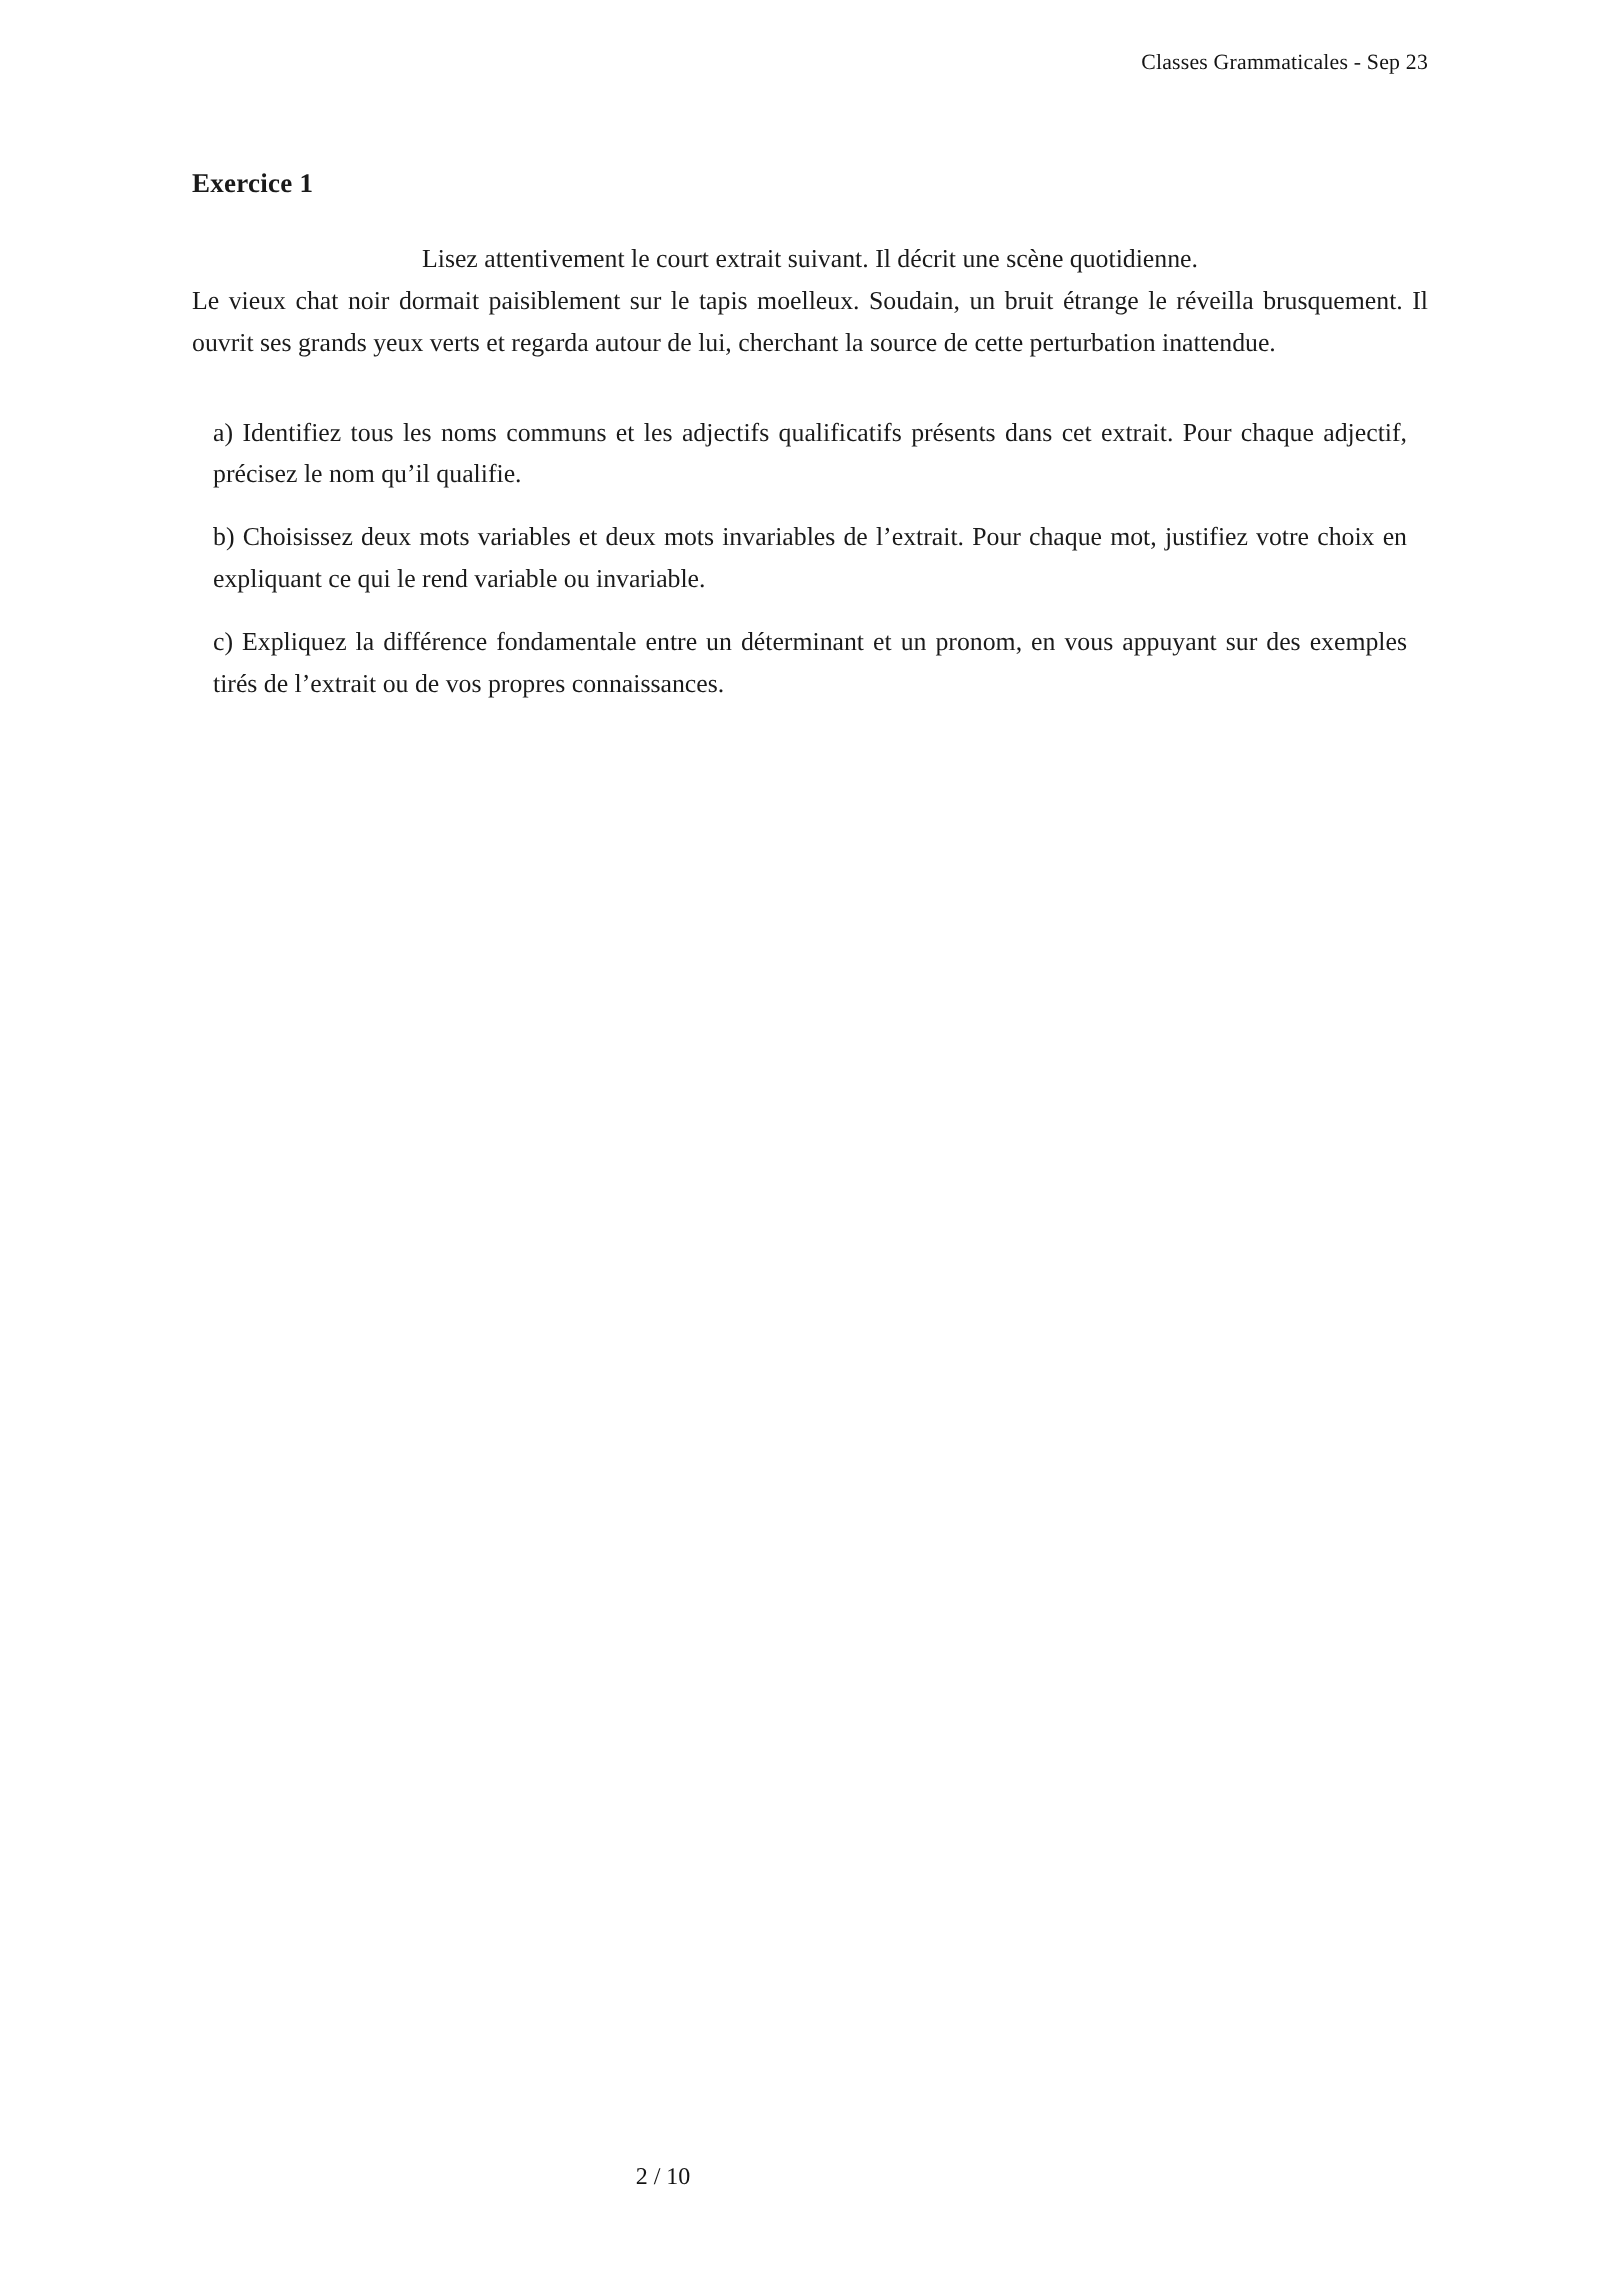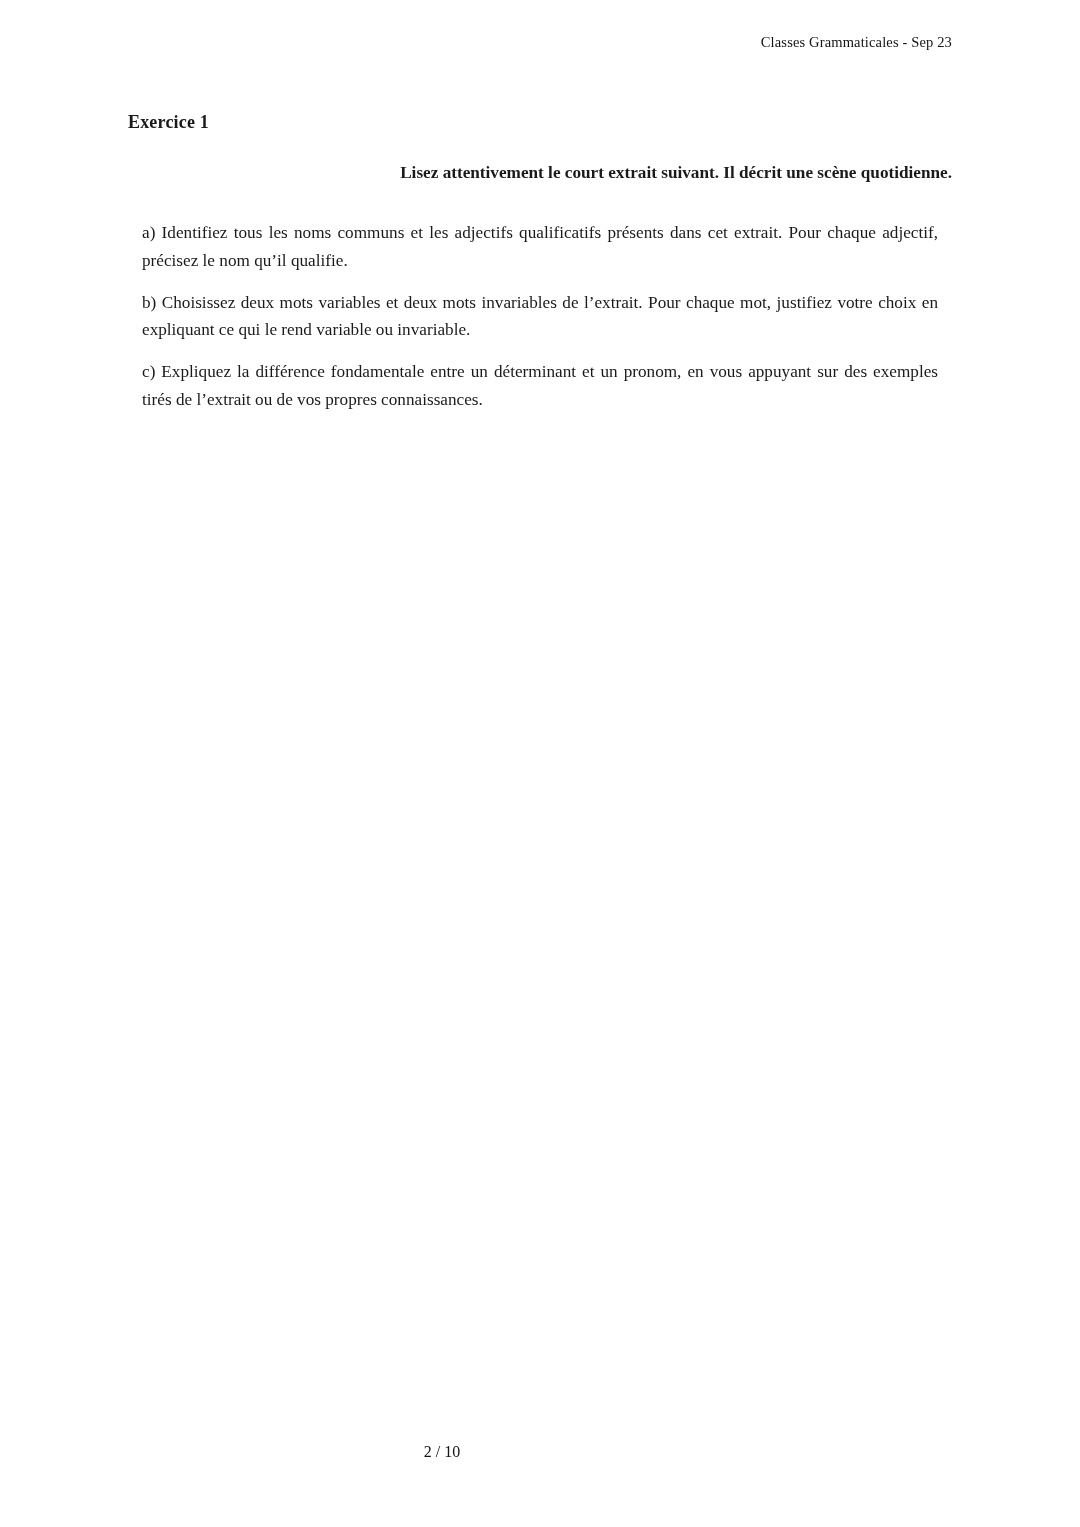--- a/index.html
+++ b/index.html
@@ -43,22 +43,21 @@
     letter-spacing: 0.01em;
   }
   .para {
     font-size: 17.2px;
     line-height: 1.62;
     margin: 0;
     text-align: justify;
     text-justify: inter-word;
   }
   .para.nojust {
-    text-align: right;
-    font-weight: bold;
+    text-align: center;
   }
   .block-gap {
     height: 18px;
   }
   .q-block .para {
     margin: 14px;
   }
   .footer {
     position: absolute;
     bottom: 66px;
@@ -75,20 +74,21 @@
 <div class="page">
 
   <div class="running-head">Classes Grammaticales - Sep 23</div>
 
   <div class="content">
 
     <h2 class="exercise-title">Exercice 1</h2>
 
     <p class="para nojust">Lisez attentivement le court extrait suivant. Il décrit une scène quotidienne.</p>
 
+    <p class="para">Le vieux chat noir dormait paisiblement sur le tapis moelleux. Soudain, un bruit étrange le réveilla brusquement. Il ouvrit ses grands yeux verts et regarda autour de lui, cherchant la source de cette perturbation inattendue.</p>
 
     <div class="block-gap"></div>
 
     <div class="q-block">
       <p class="para">a) Identifiez tous les noms communs et les adjectifs qualificatifs présents dans cet extrait. Pour chaque adjectif, précisez le nom qu’il qualifie.</p>
       <p class="para">b) Choisissez deux mots variables et deux mots invariables de l’extrait. Pour chaque mot, justifiez votre choix en expliquant ce qui le rend variable ou invariable.</p>
       <p class="para">c) Expliquez la différence fondamentale entre un déterminant et un pronom, en vous appuyant sur des exemples tirés de l’extrait ou de vos propres connaissances.</p>
     </div>
 
   </div>

